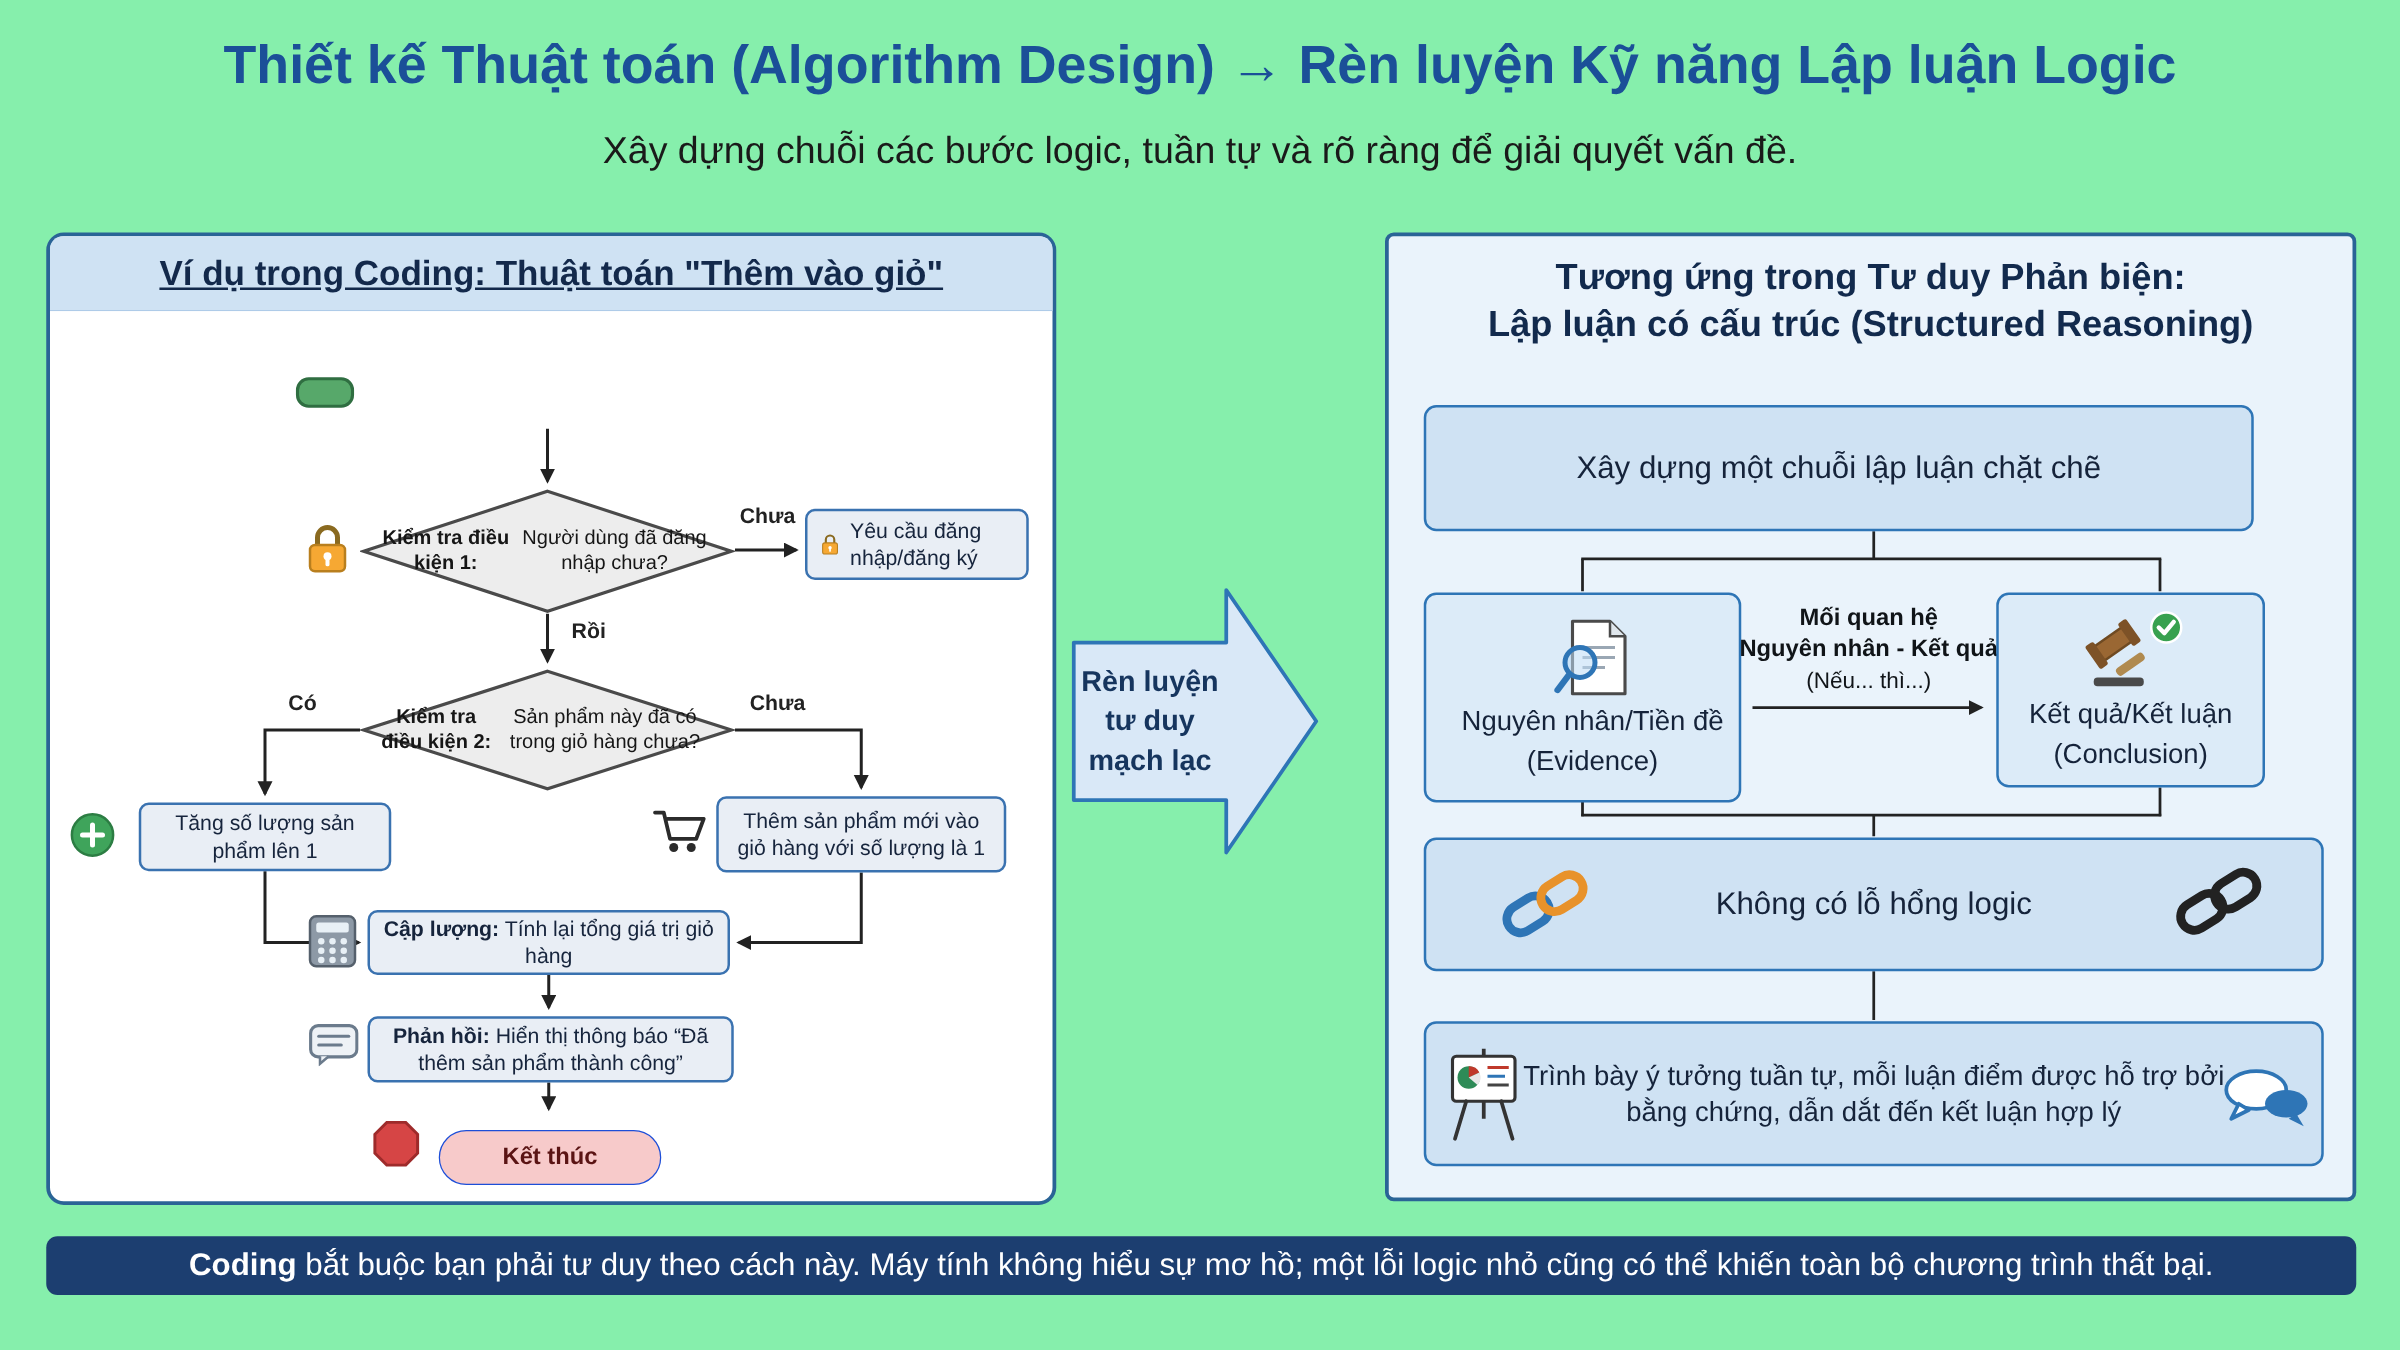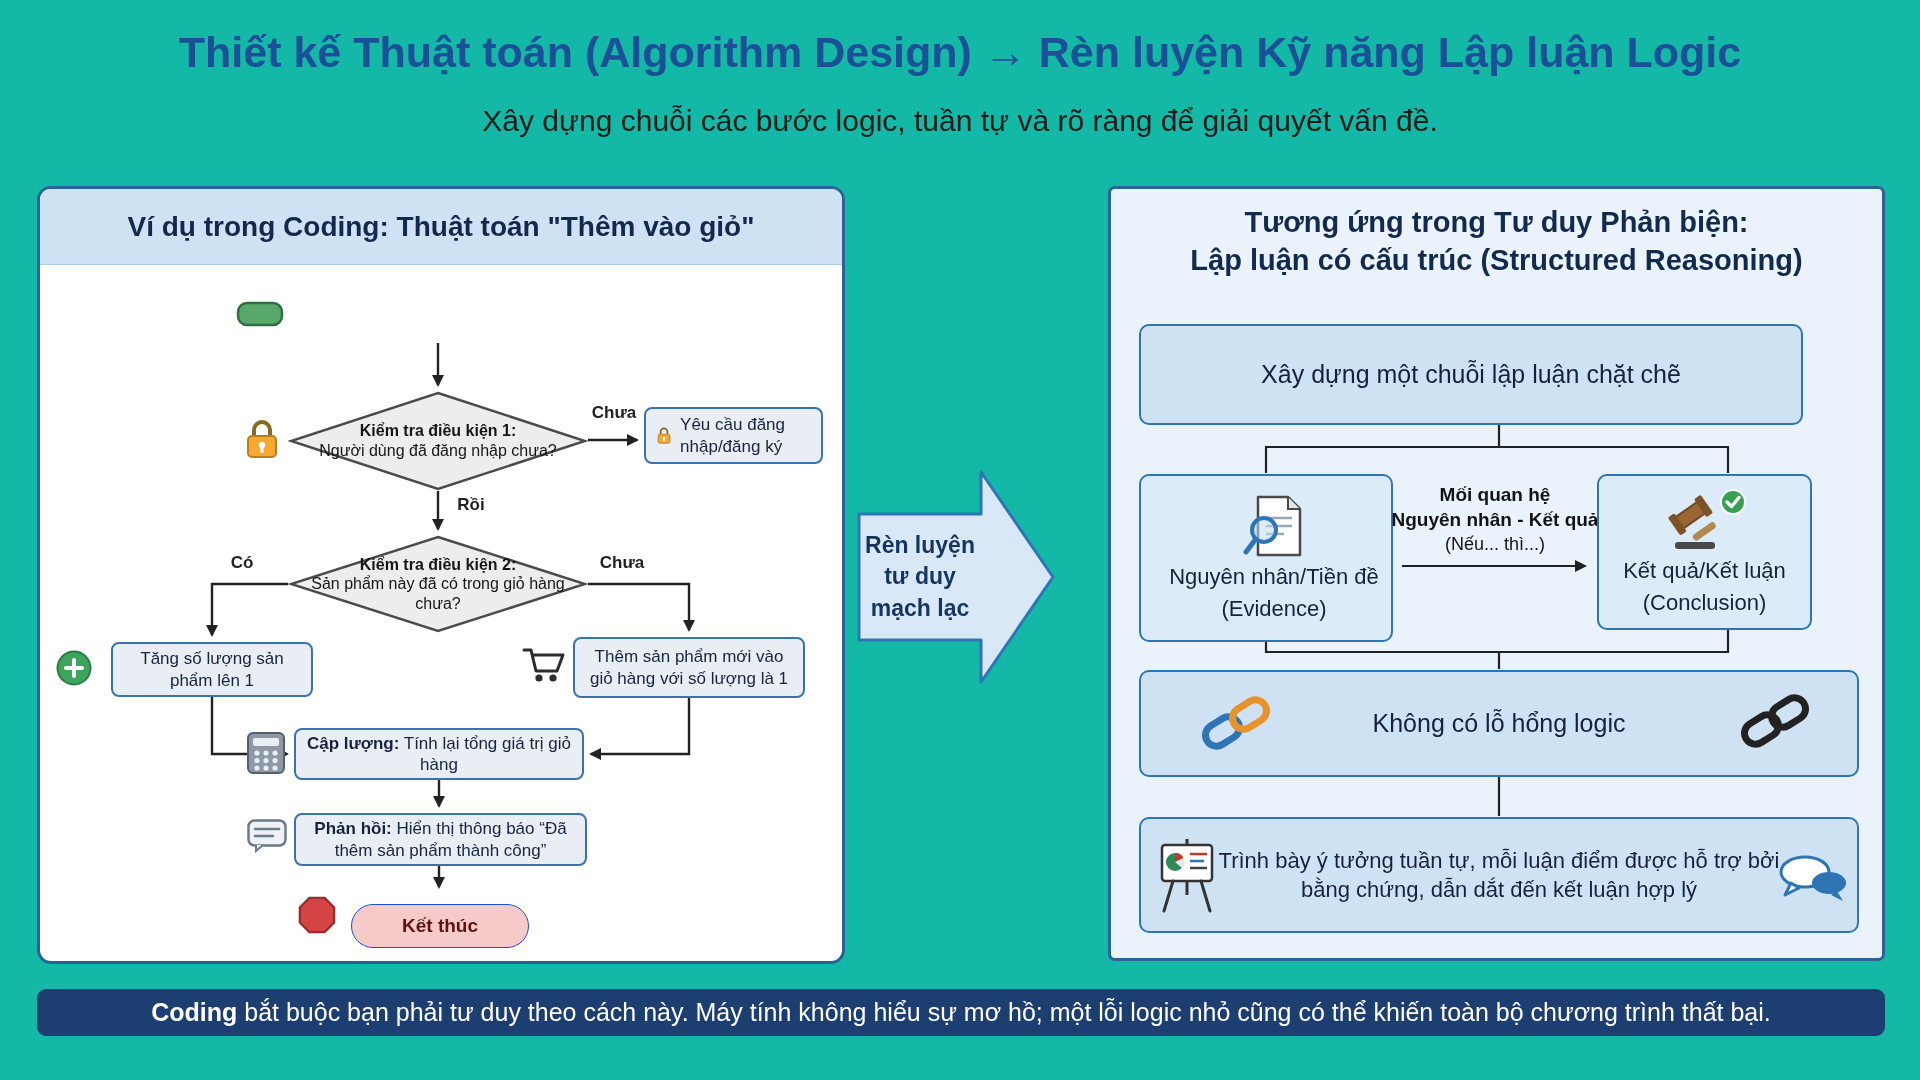--- a/index.html
+++ b/index.html
@@ -1,43 +1,43 @@
 <!DOCTYPE html>
 <html><head>
 <meta charset="utf-8">
 <style>
   * { margin:0; padding:0; box-sizing:border-box; }
   html,body { background:#fff; }
   body { font-family:"Liberation Sans", sans-serif; }
-  .stage { position:relative; width:1920px; height:1080px; background:#14b8a6; overflow:hidden; }
+  .stage { position:relative; width:1920px; height:1080px; background:#86efac; overflow:hidden; }
   .abs { position:absolute; }
 
   .title { position:absolute; top:28px; left:0; width:100%; text-align:center;
            font-size:43px; font-weight:bold; color:#1b4f98; }
   .subtitle { position:absolute; top:104px; left:0; width:100%; text-align:center;
               font-size:30px; color:#1a1a1a; }
 
   
   .panel-left { position:absolute; left:37px; top:186px; width:808px; height:778px;
                 border:3px solid #2a6496; border-radius:14px; background:#fff; }
-  .panel-left-header { position:absolute; top:0; left:0; right:0; height:76px;
+  .panel-left-header { position:absolute; top:0; left:0; right:0; height:60px;
                 background:#cfe2f3; border-radius:10px 10px 0 0; display:flex; align-items:center;
                 justify-content:center; font-size:28px; font-weight:bold; color:#13294b;
-                border-bottom:1px solid #aecbe8; }
+                border-bottom:1px solid #aecbe8;text-decoration:underline; }
   .flow-lines { position:absolute; left:0; top:0; }
   .node { position:absolute; display:flex; align-items:center; justify-content:center;
           text-align:center; line-height:1.25; }
   .node-start { background:#c6e6bd; border:3px solid #55a05e; border-radius:28px;
                 font-size:17px; color:#173a1f; padding:4px 14px; }
   .node-process { background:#e9eef5; border:2px solid #3a72b0; border-radius:8px;
                   font-size:17px; color:#16243c; padding:4px 10px; }
   .node-end { background:#f7caca; border:1px solid #1d4ed8; border-radius:24px;
               font-size:19px; font-weight:bold; color:#5a1414;margin-top:10px; }
   .diamond-shape { position:absolute; }
-  .diamond-text { position:absolute; display:flex; flex-direction:column; align-items:center;
+  .diamond-text { position:absolute; display:flex; flex-direction:row; align-items:center;
                   justify-content:center; text-align:center; font-size:16px; line-height:1.22;
                   color:#161616; }
   .diamond-text b { display:block; }
   .flow-label { position:absolute; font-size:17px; font-weight:600; color:#222; text-align:center; }
   .login-box { display:flex; align-items:center; gap:8px; text-align:left; }
 
   
   .mid-arrow { position:absolute; left:857px; top:462px; width:200px; height:230px; }
   .mid-arrow-text { position:absolute; left:0; top:0; width:126px; height:230px; display:flex;
                     flex-direction:column; align-items:center; justify-content:center;

